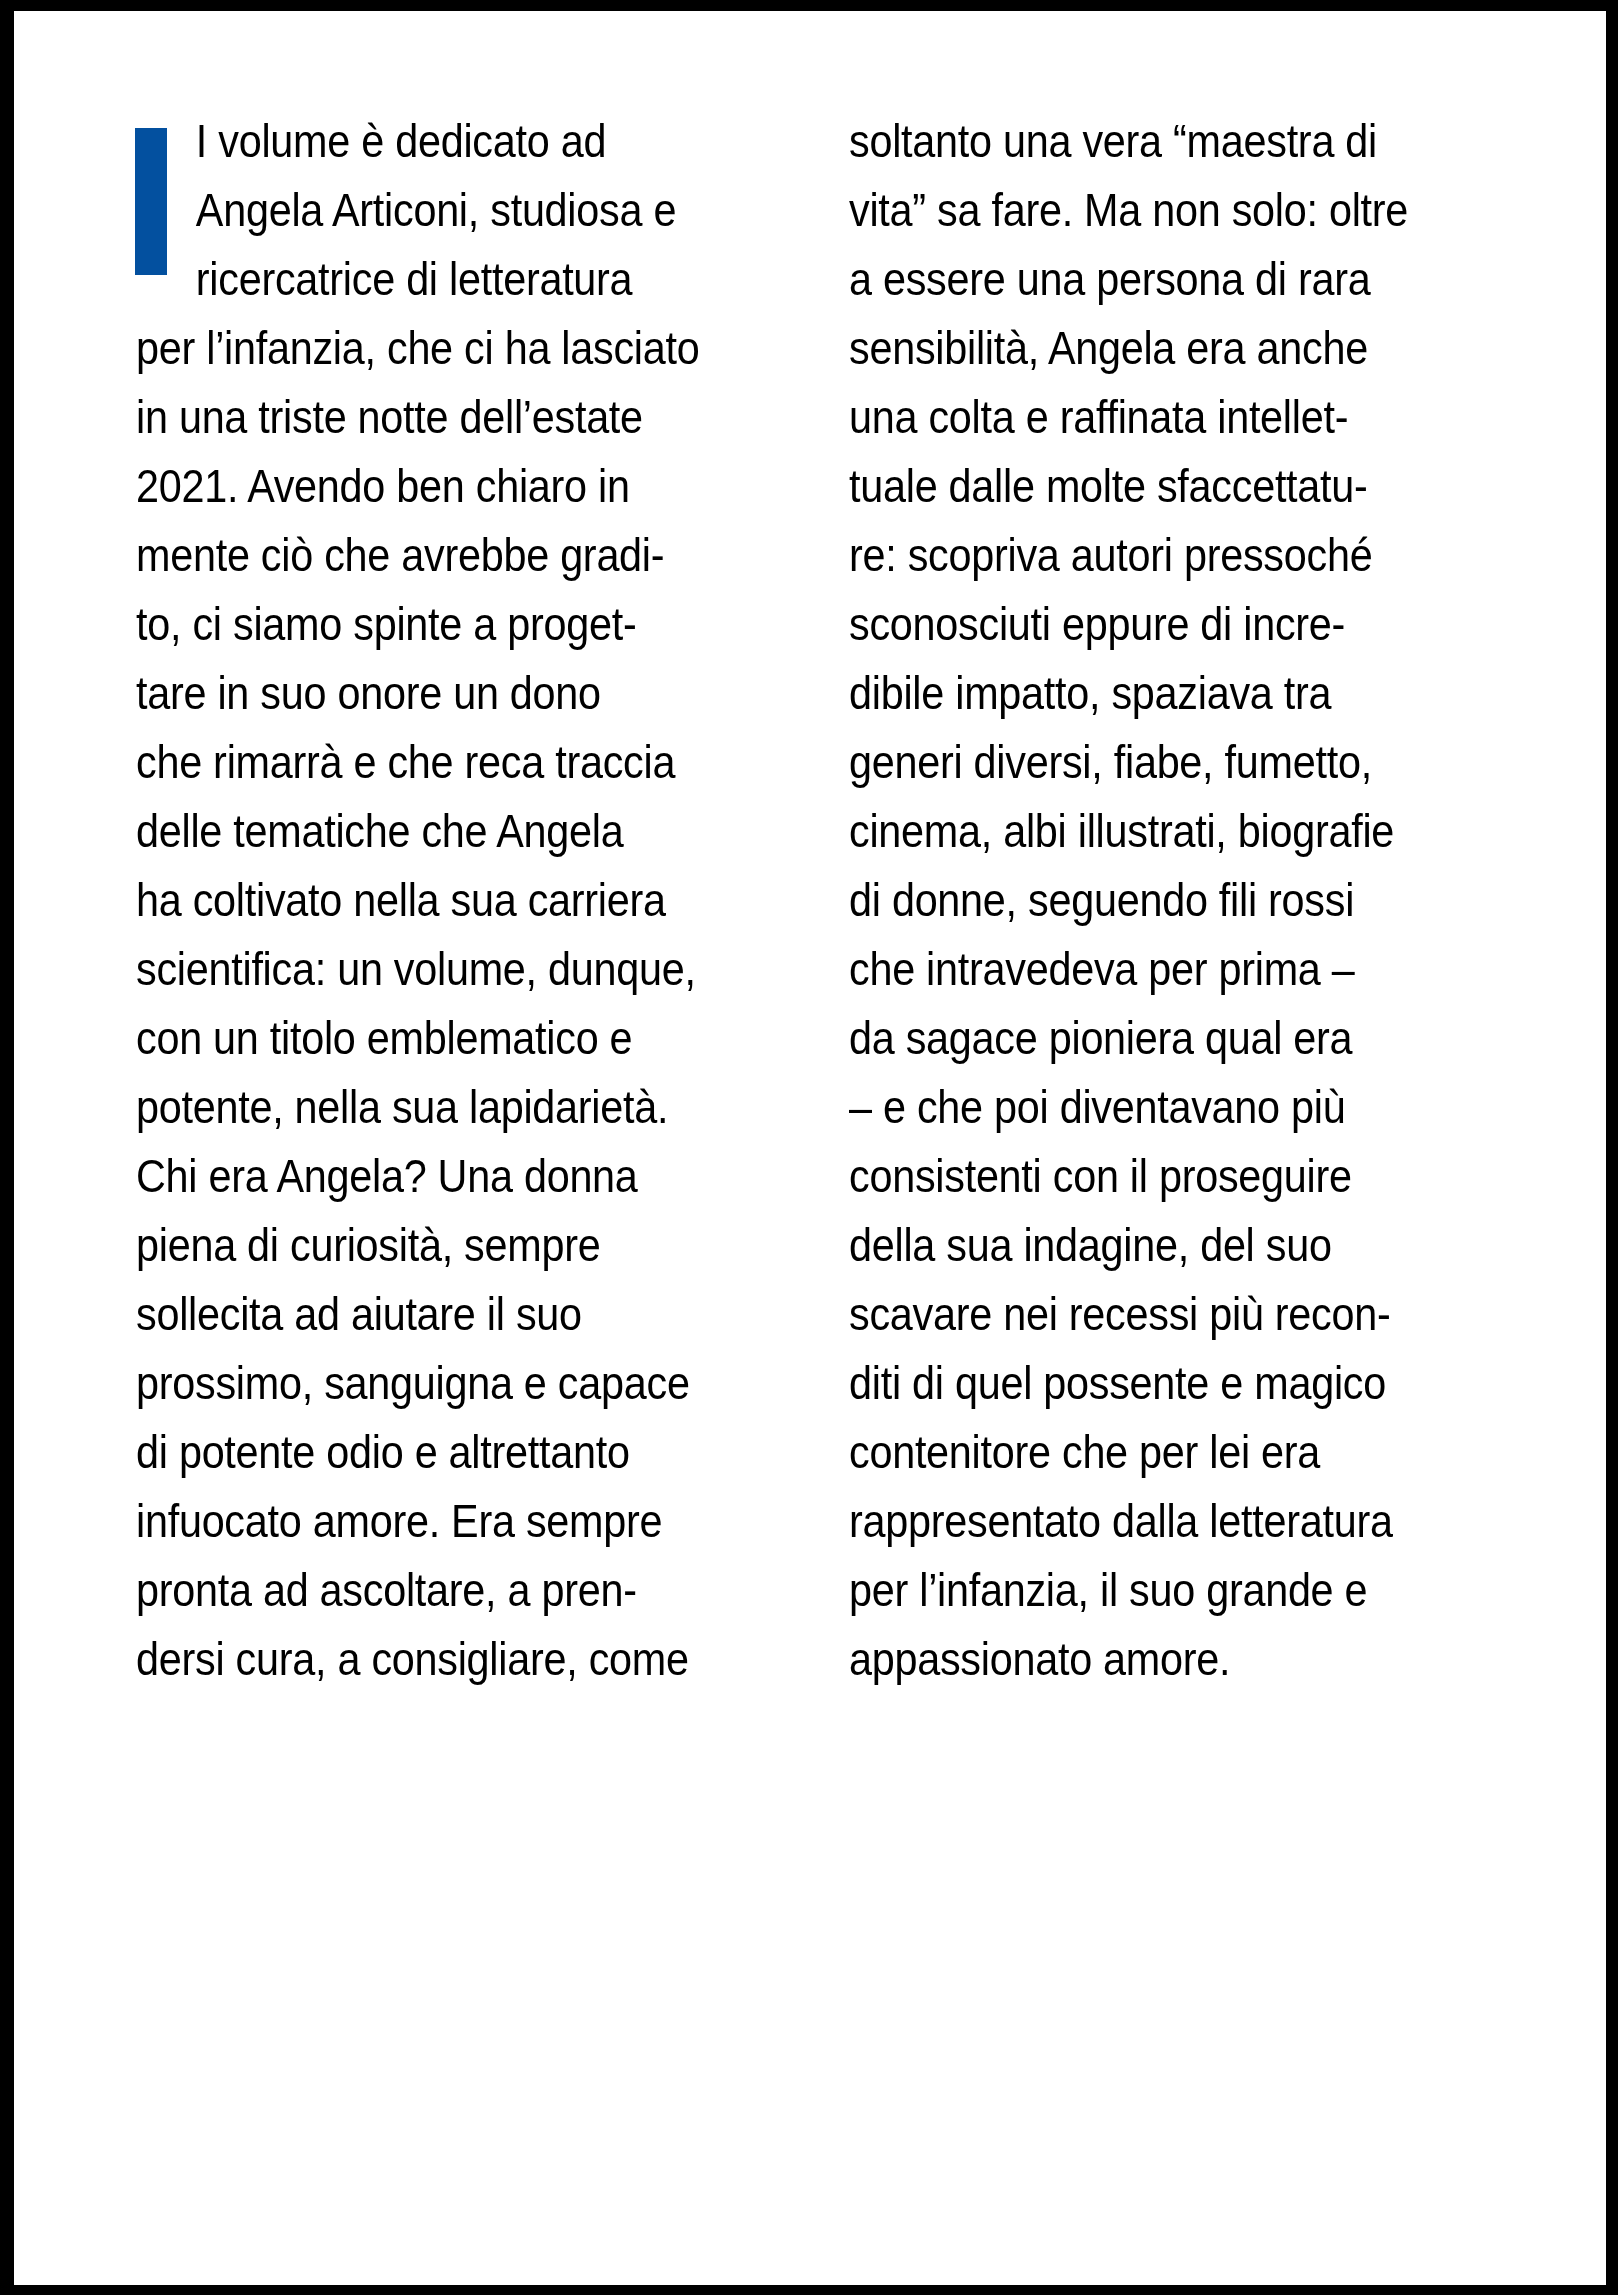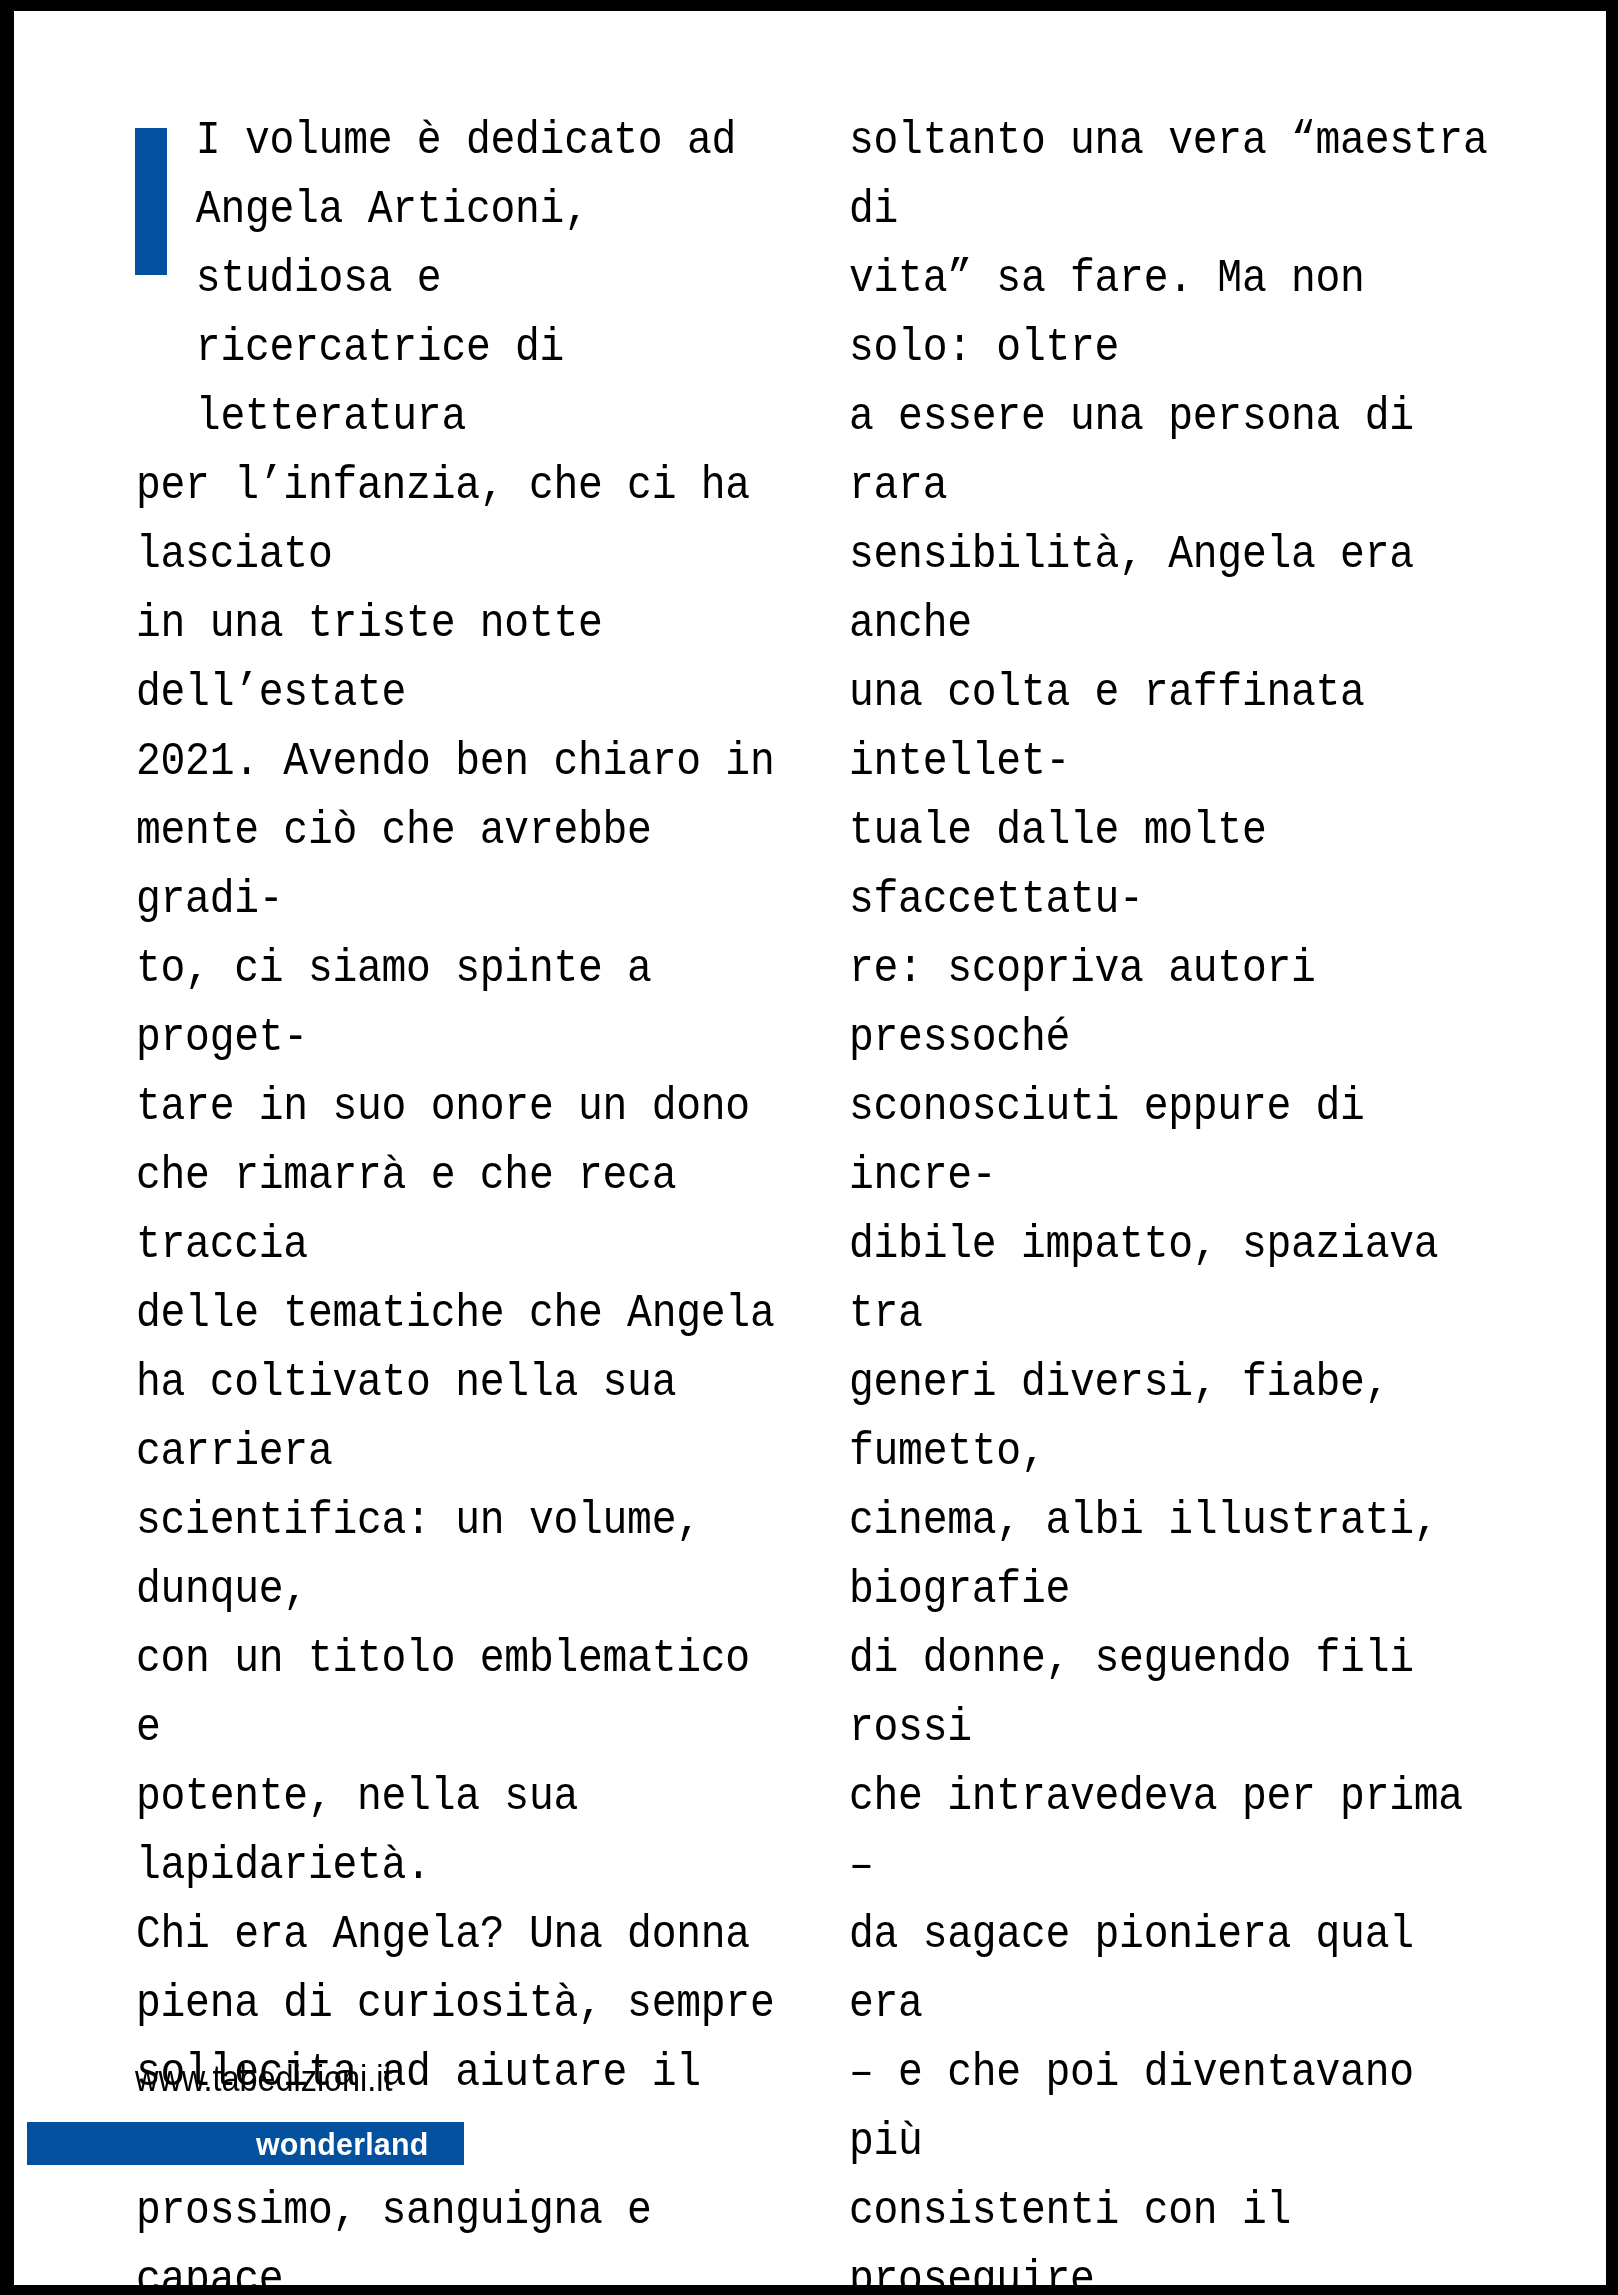--- a/index.html
+++ b/index.html
@@ -33,21 +33,20 @@
     box-sizing: border-box;
   }
 
   
   .text-body {
     position: absolute;
     left: 109px;
     top: 95px;
     width: 1378px;
     height: 1351px;
-    font-family: Liberation Mono, monospace;
   }
 
   .column {
     position: absolute;
     top: 0;
     width: 654px;
     font-size: 47px;
     line-height: 69px;
     color: #000000;
     font-weight: 300;
@@ -172,21 +171,16 @@
 della sua indagine, del suo
 scavare nei recessi più recon-
 diti di quel possente e magico
 contenitore che per lei era
 rappresentato dalla letteratura
 per l’infanzia, il suo grande e
 appassionato amore.</span></div>
 
     </div>
 
-    <div class="footer">
-      <div class="site-url">www.tabedizioni.it</div>
-      <div class="imprint-badge"></div>
-      <div class="imprint-name">wonderland</div>
-    </div>
 
   </div>
 </div>
 
 
 </body></html>

